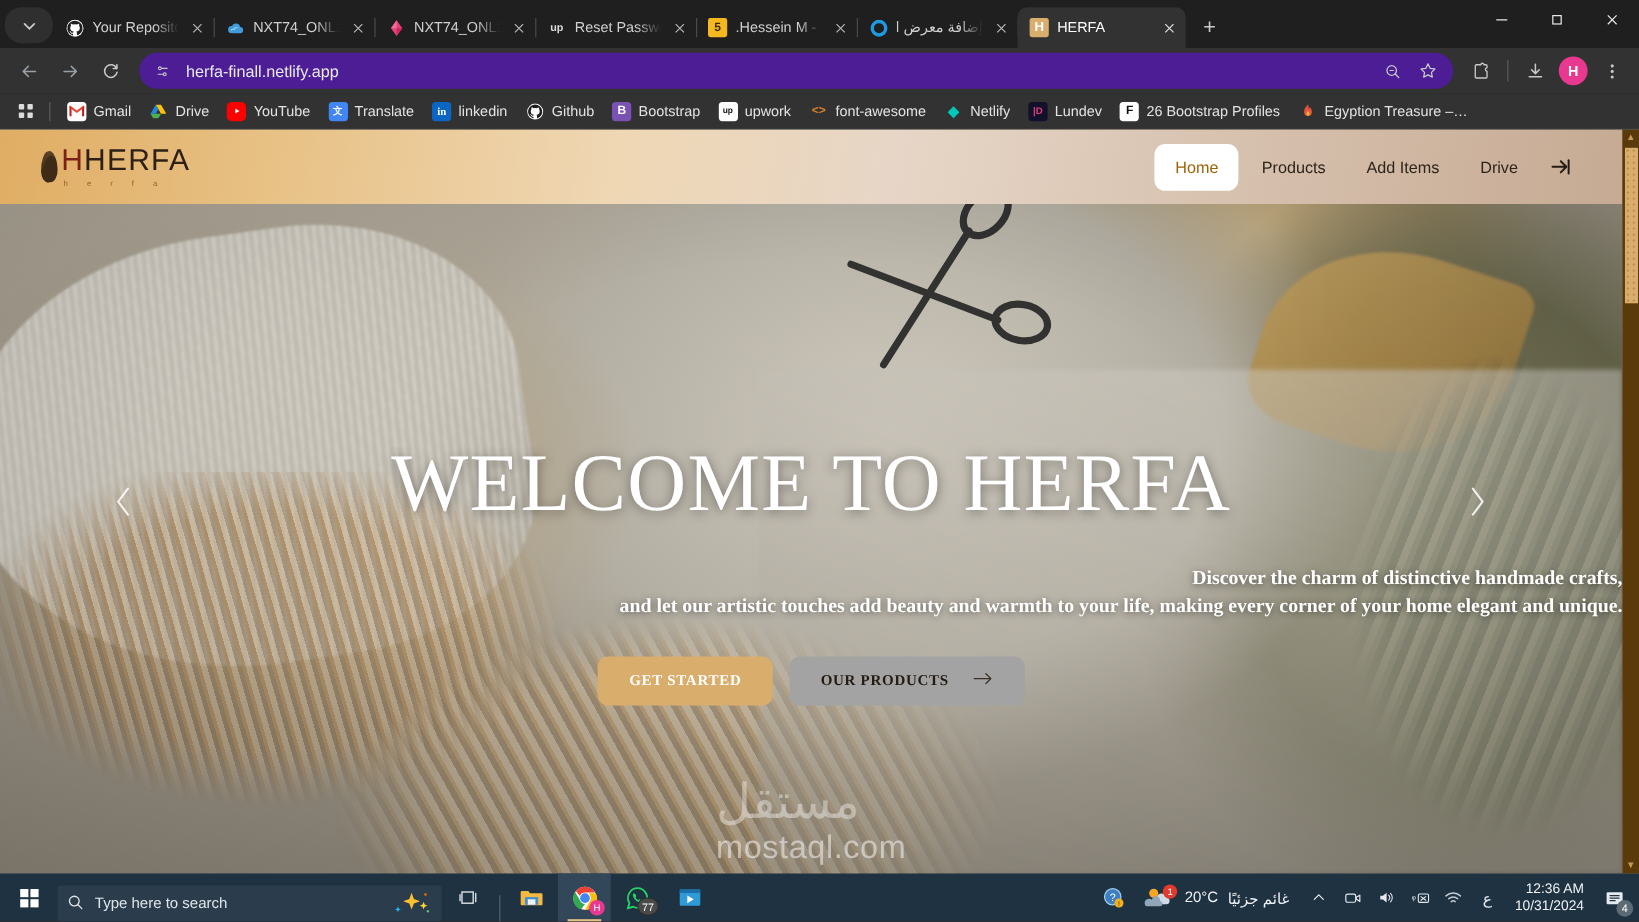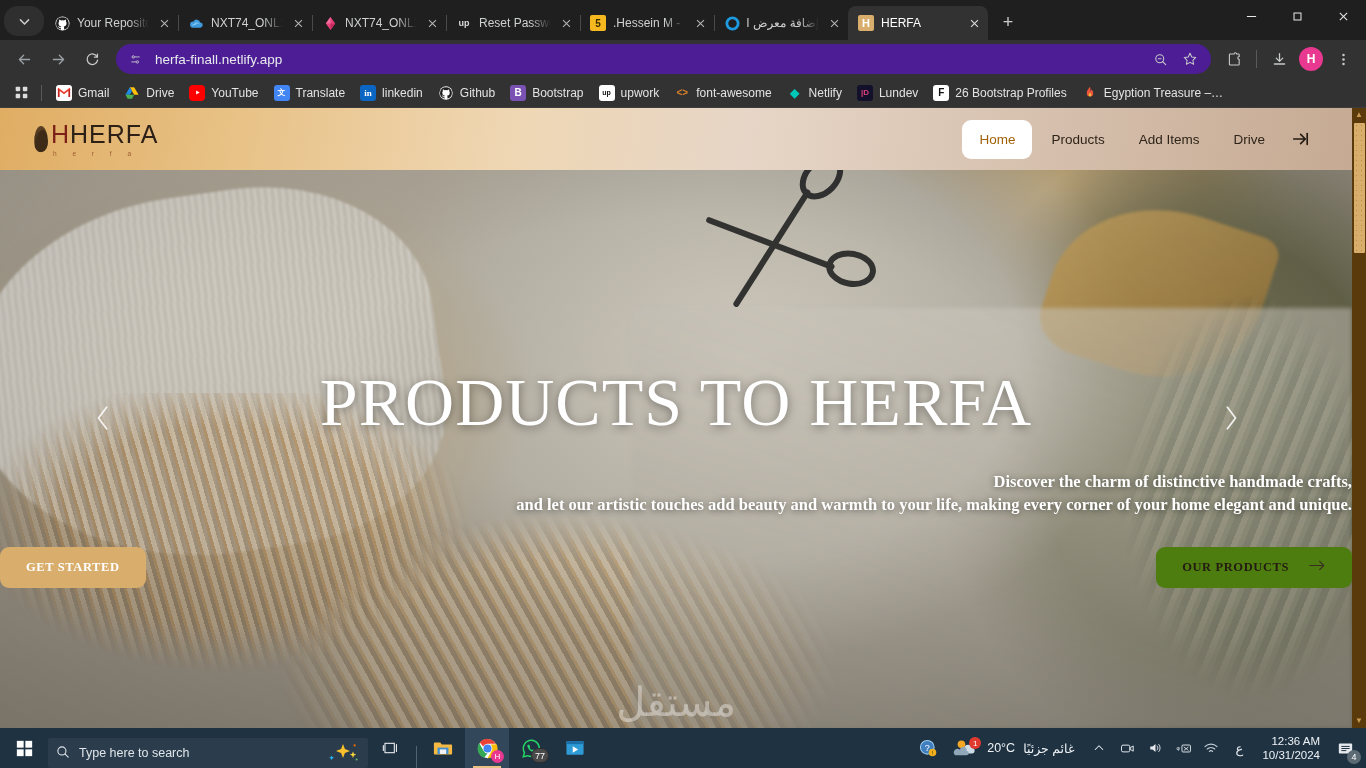--- a/index.html
+++ b/index.html
@@ -224,30 +224,30 @@
     font-size: 68px; line-height: 1; letter-spacing: 1px;
     text-shadow: 0 2px 10px rgba(0,0,0,.42);
   }
   .hero-sub {
     font-family: "Liberation Serif", serif;
     font-weight: bold; font-size: 16.5px; line-height: 1.42; margin-top: 34px;
     text-shadow: 0 1px 6px rgba(0,0,0,.5);
     text-align: right;
   }
   .hero-btns {
-    margin-top: 30px; display: flex; justify-content: space-between; gap: 14px;
+    margin-top: 30px; display: flex; justify-content: center; gap: 14px;
   }
   .btn {
     font-family: "Liberation Serif", serif;
     font-weight: bold; font-size: 12.5px; letter-spacing: .6px;
     padding: 13px 26px; border-radius: 9px; border: none;
     display: flex; align-items: center; gap: 10px;
   }
   .btn-primary { background: #d9ad6b; color: #ffffff; }
-  .btn-ghost { background: #4d7c0f; color: #241b12; gap: 20px; }
+  .btn-ghost { background: #a3a3a3; color: #241b12; gap: 20px; }
 
   .carousel-arrow {
     position: absolute; top: 50%; transform: translateY(-50%);
     color: rgba(255,255,255,.82); font-size: 30px; z-index: 4;
     width: 34px; height: 40px; display: flex; align-items: center; justify-content: center;
     text-shadow: 0 1px 6px rgba(0,0,0,.45);
   }
   .carousel-arrow.prev { left: 86px; }
   .carousel-arrow.next { right: 104px; }
 
@@ -619,21 +619,21 @@
             <path d="M18 118 L120 34" stroke="#2b2b2b" stroke-width="6" fill="none" stroke-linecap="round"></path>
             <path d="M18 30 L120 112" stroke="#2b2b2b" stroke-width="6" fill="none" stroke-linecap="round"></path>
             <ellipse cx="138" cy="24" rx="22" ry="15" fill="none" stroke="#2b2b2b" stroke-width="6" transform="rotate(-28 138 24)"></ellipse>
             <ellipse cx="138" cy="120" rx="22" ry="15" fill="none" stroke="#2b2b2b" stroke-width="6" transform="rotate(28 138 120)"></ellipse>
           </svg>
         </div>
         <div class="vignette"></div>
       </div>
 
       <div class="hero-copy">
-        <div class="hero-title">PRODUCTS TO HERFA</div>
+        <div class="hero-title">WELCOME TO HERFA</div>
         <div class="hero-sub">
           <div>Discover the charm of distinctive handmade crafts,</div>
           <div>and let our artistic touches add beauty and warmth to your life, making every corner of your home elegant and unique.</div>
         </div>
         <div class="hero-btns">
           <button class="btn btn-primary">GET STARTED</button>
           <button class="btn btn-ghost">
             <span>OUR PRODUCTS</span>
             <span>
               <svg viewBox="0 0 20 12" width="17" height="11">
@@ -650,20 +650,21 @@
           </svg>
       </div>
       <div class="carousel-arrow next">
         <svg viewBox="0 0 20 30" width="18" height="28">
             <path d="M6 3l9 12-9 12" stroke="rgba(255,255,255,.85)" stroke-width="2" fill="none" stroke-linecap="round" stroke-linejoin="round"></path>
           </svg>
       </div>
 
       <div class="watermark">
         <div class="ar">مستقل</div>
+        <div class="en">mostaql.com</div>
       </div>
     </div>
 
     <div class="site-header">
       <div class="logo">
         <span class="flame"></span>
         <span class="wordmark">
           <span class="big"><span class="h">H</span><span>HERFA</span></span>
           <span class="sub">h e r f a</span>
         </span>

